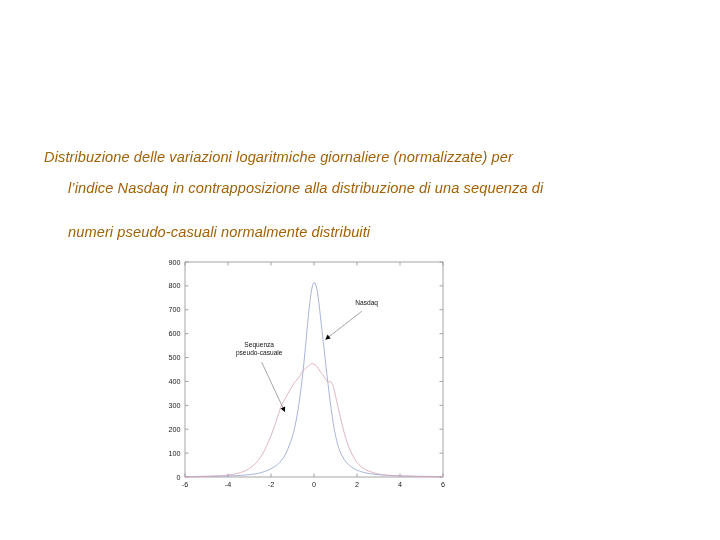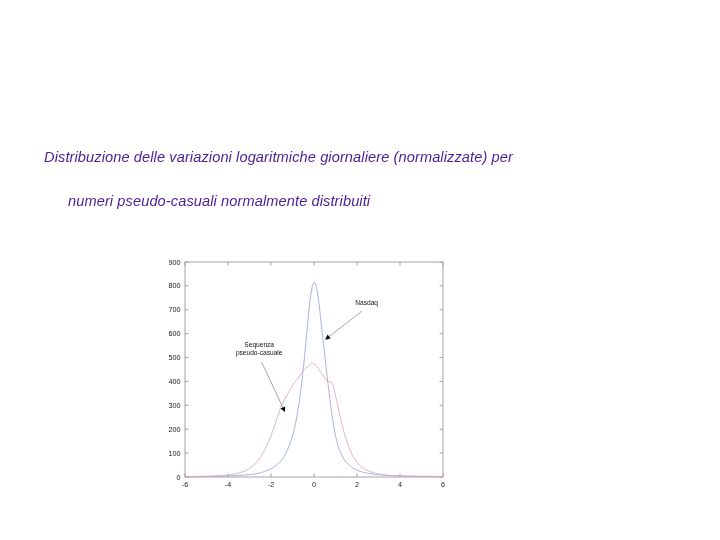--- a/index.html
+++ b/index.html
@@ -19,21 +19,21 @@
 
   
   #slide-title {
     position: absolute;
     left: 44px;
     top: 142px;
     width: 616px;
     font-style: italic;
     font-size: 14.6px;
     line-height: 31px;
-    color: #4c1d95;
+    color: #a16207;
     letter-spacing: 0.1px;
   }
   #slide-title .title-line {
     display: block;
     white-space: nowrap;
   }
   #slide-title .title-line-1 { text-indent: 0px; }
   #slide-title .title-line-2 { text-indent: 24px; }
   #slide-title .title-line-3 { text-indent: 24px; margin-top: 13px; }
 
@@ -89,20 +89,21 @@
   .annot-head {
     fill: #000000;
     stroke: none;
   }
 </style>
 </head>
 <body>
 
 <div id="slide-title">
   <span class="title-line title-line-1">Distribuzione delle variazioni logaritmiche giornaliere (normalizzate) per</span>
+  <span class="title-line title-line-2">l’indice Nasdaq in contrapposizione alla distribuzione di una sequenza di</span>
   <span class="title-line title-line-3">numeri pseudo-casuali normalmente distribuiti</span>
 </div>
 
 <div id="figure">
   <svg id="chart-svg" width="320" height="250" viewBox="0 0 320 250">
     <g id="axis-frame">
         <path class="axis-line" d="M 45 227 L 45 12 L 303 12 L 303 227 Z"></path>
       </g>
     <g id="y-ticks">
         <line class="tick-mark" x1="45" y1="227" x2="48.5" y2="227"></line>

